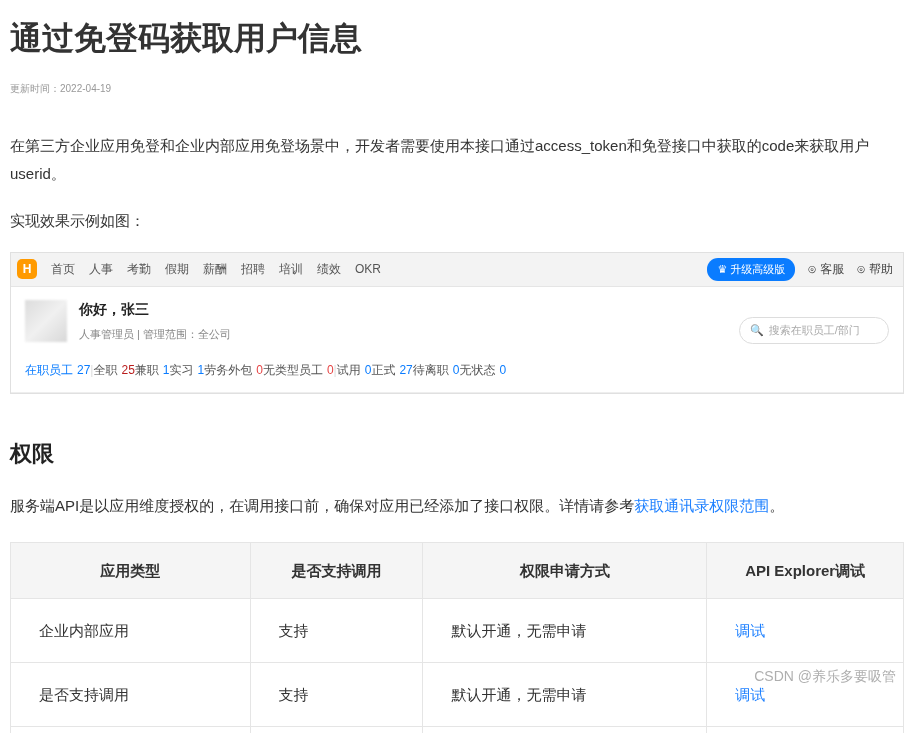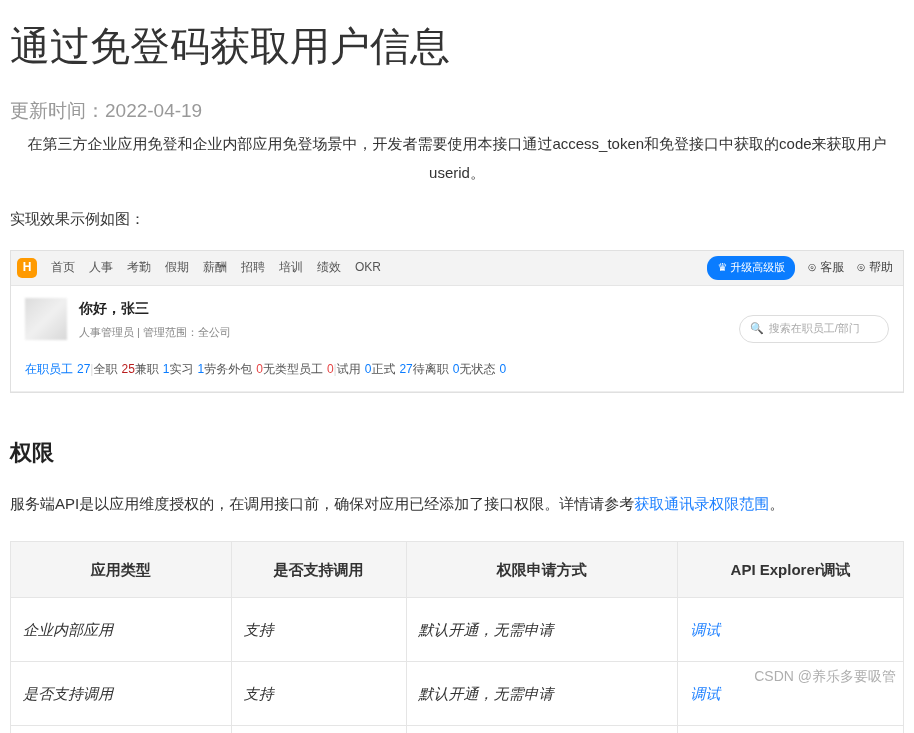--- a/index.html
+++ b/index.html
@@ -5,23 +5,23 @@
     * { box-sizing: border-box; margin: 0; padding: 0; }
     body {
       font-family: -apple-system, BlinkMacSystemFont, "PingFang SC", "Microsoft YaHei", sans-serif;
       color: #333;
       background: #fff;
       width: 914px;
       padding: 10px 10px 20px 10px;
       font-size: 15px;
       line-height: 1.8;
     }
-    h1 { font-size: 40px; font-weight: 400; color: #333; margin-bottom: 12px; }
-    .update-time { color: #999; font-size: 19px; margin-bottom: 2px; }
-    .intro { color: #333; margin-bottom: 18px; line-height: 1.9; text-align: center; }
+    h1 { font-size: 32px; font-weight: 700; color: #333; margin-bottom: 12px; }
+    .update-time { color: #999; font-size: 10px; margin-bottom: 34px; }
+    .intro { color: #333; margin-bottom: 18px; line-height: 1.9; }
     .example-label { color: #333; margin-bottom: 18px; }
 
     
     .demo {
       border: 1px solid #e0e0e0;
       background: #f7f7f7;
       margin-bottom: 40px;
       font-size: 12px;
       overflow: hidden;
     }
@@ -98,24 +98,23 @@
       font-size: 15px;
     }
     thead th {
       background: #f5f5f5;
       font-weight: 600;
       text-align: center;
       padding: 14px 6px;
       border: 1px solid #e5e5e5;
     }
     tbody td {
-      padding: 18px 12px;
+      padding: 18px 28px;
       border: 1px solid #e5e5e5;
       text-align: left;
-      font-style: italic;
     }
     .watermark {
       position: fixed;
       right: 18px;
       bottom: 44px;
       color: rgba(120,120,120,0.6);
       font-size: 14px;
       pointer-events: none;
     }
   </style>

